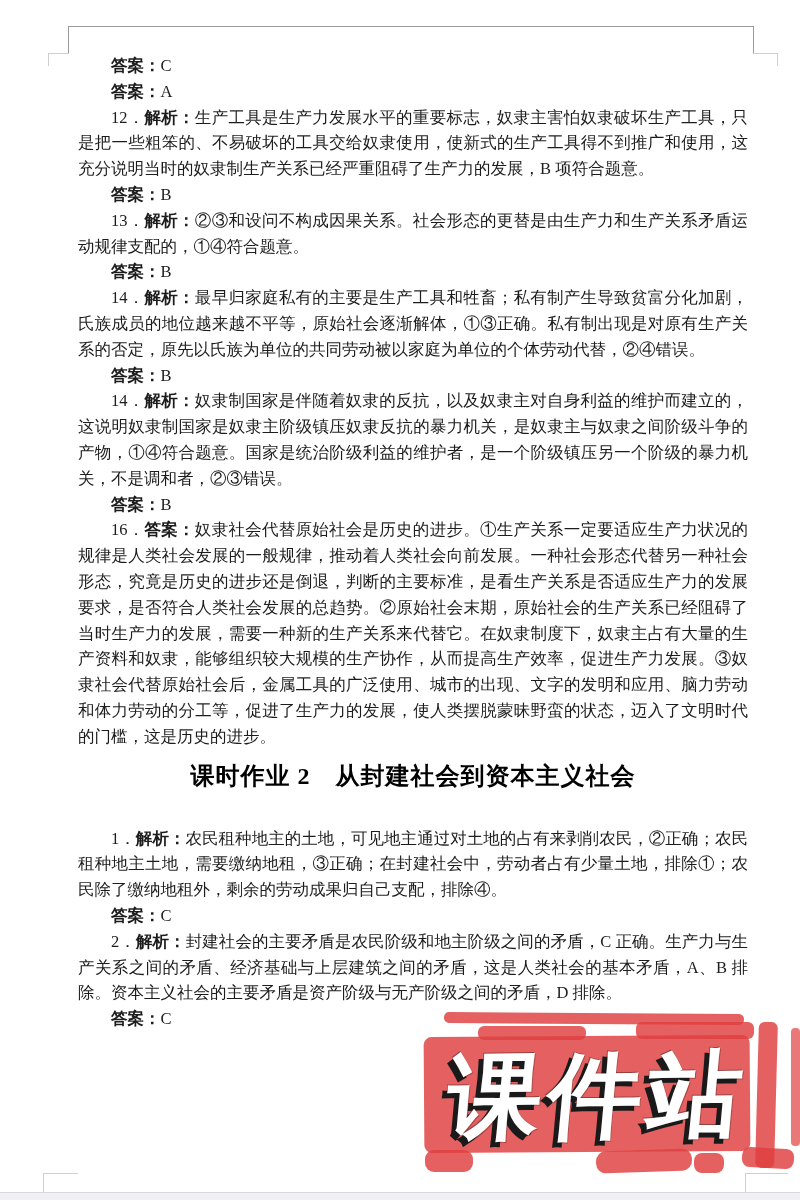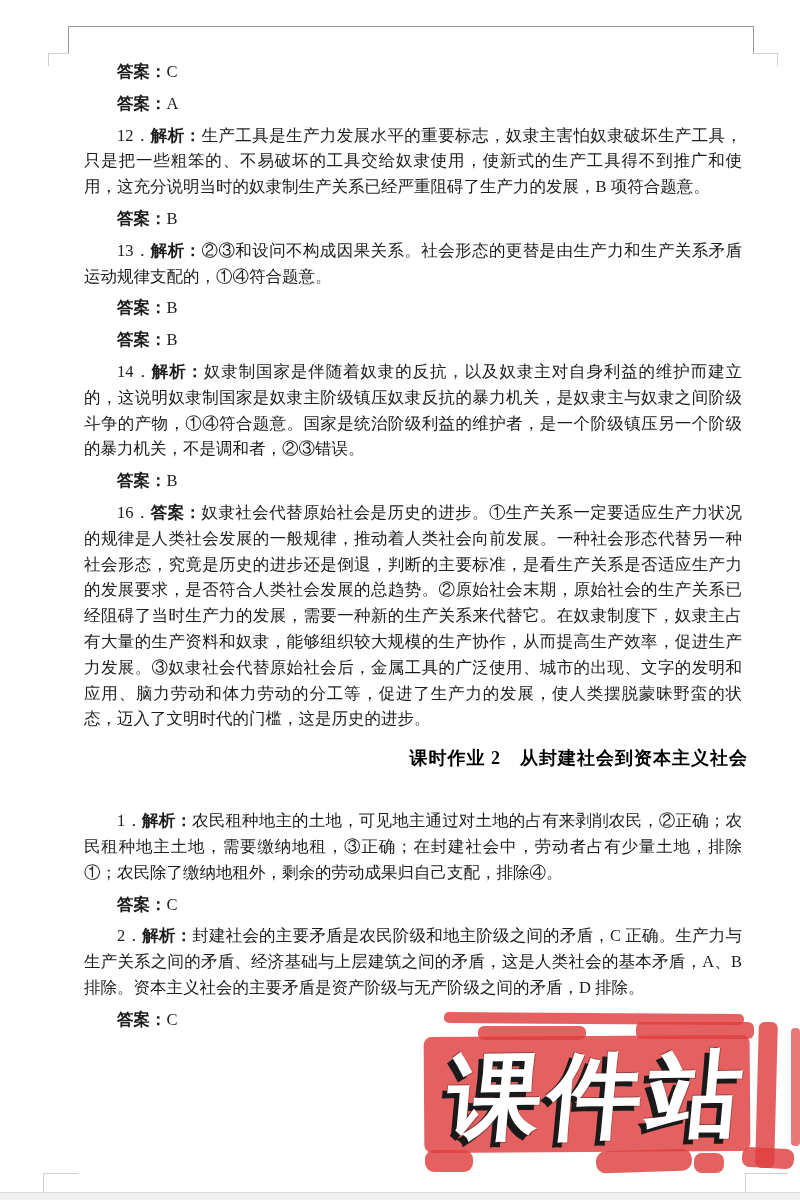--- a/index.html
+++ b/index.html
@@ -15,26 +15,26 @@
   .page-gap-band{
     position:absolute;left:0;right:0;top:1192px;height:8px;
     background:#f0f0f2;border-top:1px solid #d9d9d9;
   }
   
   .content{
     position:absolute;left:78px;top:53px;width:670px;
     font-size:16.5px;line-height:25.8px;color:#1c1c1c;
     text-align:justify;
   }
-  .content p{margin:6px;text-indent:2em;}
+  .content p{margin:0;text-indent:2em;}
   .content .lbl{font-weight:bold;}
   .content .num{font-weight:normal;}
   .heading{
-    font-size:18px;line-height:34px;font-weight:bold;color:#000;
-    text-align:right;text-indent:0 !important;
+    font-size:24px;line-height:34px;font-weight:bold;color:#000;
+    text-align:center;text-indent:0 !important;
     margin:9px 0 33px 0 !important;letter-spacing:1px;
     font-family:"Liberation Serif","DejaVu Serif",serif;
   }
   
   .stamp-piece{
     position:absolute;background:rgba(223,62,62,0.82);
     z-index:5;pointer-events:none;
   }
   .stamp-main{
     left:424px;top:1036px;width:326px;height:116px;
@@ -84,20 +84,21 @@
   <p><span class="lbl">答案：</span><span>A</span></p>
 
   <p><span class="num">12．</span><span class="lbl">解析：</span><span>生产工具是生产力发展水平的重要标志，奴隶主害怕奴隶破坏生产工具，只是把一些粗笨的、不易破坏的工具交给奴隶使用，使新式的生产工具得不到推广和使用，这充分说明当时的奴隶制生产关系已经严重阻碍了生产力的发展，B 项符合题意。</span></p>
 
   <p><span class="lbl">答案：</span><span>B</span></p>
 
   <p><span class="num">13．</span><span class="lbl">解析：</span><span>②③和设问不构成因果关系。社会形态的更替是由生产力和生产关系矛盾运动规律支配的，①④符合题意。</span></p>
 
   <p><span class="lbl">答案：</span><span>B</span></p>
 
+  <p><span class="num">14．</span><span class="lbl">解析：</span><span>最早归家庭私有的主要是生产工具和牲畜；私有制产生导致贫富分化加剧，氏族成员的地位越来越不平等，原始社会逐渐解体，①③正确。私有制出现是对原有生产关系的否定，原先以氏族为单位的共同劳动被以家庭为单位的个体劳动代替，②④错误。</span></p>
 
   <p><span class="lbl">答案：</span><span>B</span></p>
 
   <p><span class="num">14．</span><span class="lbl">解析：</span><span>奴隶制国家是伴随着奴隶的反抗，以及奴隶主对自身利益的维护而建立的，这说明奴隶制国家是奴隶主阶级镇压奴隶反抗的暴力机关，是奴隶主与奴隶之间阶级斗争的产物，①④符合题意。国家是统治阶级利益的维护者，是一个阶级镇压另一个阶级的暴力机关，不是调和者，②③错误。</span></p>
 
   <p><span class="lbl">答案：</span><span>B</span></p>
 
   <p><span class="num">16．</span><span class="lbl">答案：</span><span>奴隶社会代替原始社会是历史的进步。①生产关系一定要适应生产力状况的规律是人类社会发展的一般规律，推动着人类社会向前发展。一种社会形态代替另一种社会形态，究竟是历史的进步还是倒退，判断的主要标准，是看生产关系是否适应生产力的发展要求，是否符合人类社会发展的总趋势。②原始社会末期，原始社会的生产关系已经阻碍了当时生产力的发展，需要一种新的生产关系来代替它。在奴隶制度下，奴隶主占有大量的生产资料和奴隶，能够组织较大规模的生产协作，从而提高生产效率，促进生产力发展。③奴隶社会代替原始社会后，金属工具的广泛使用、城市的出现、文字的发明和应用、脑力劳动和体力劳动的分工等，促进了生产力的发展，使人类摆脱蒙昧野蛮的状态，迈入了文明时代的门槛，这是历史的进步。</span></p>
 
   <p class="heading">课时作业 2　从封建社会到资本主义社会</p>

